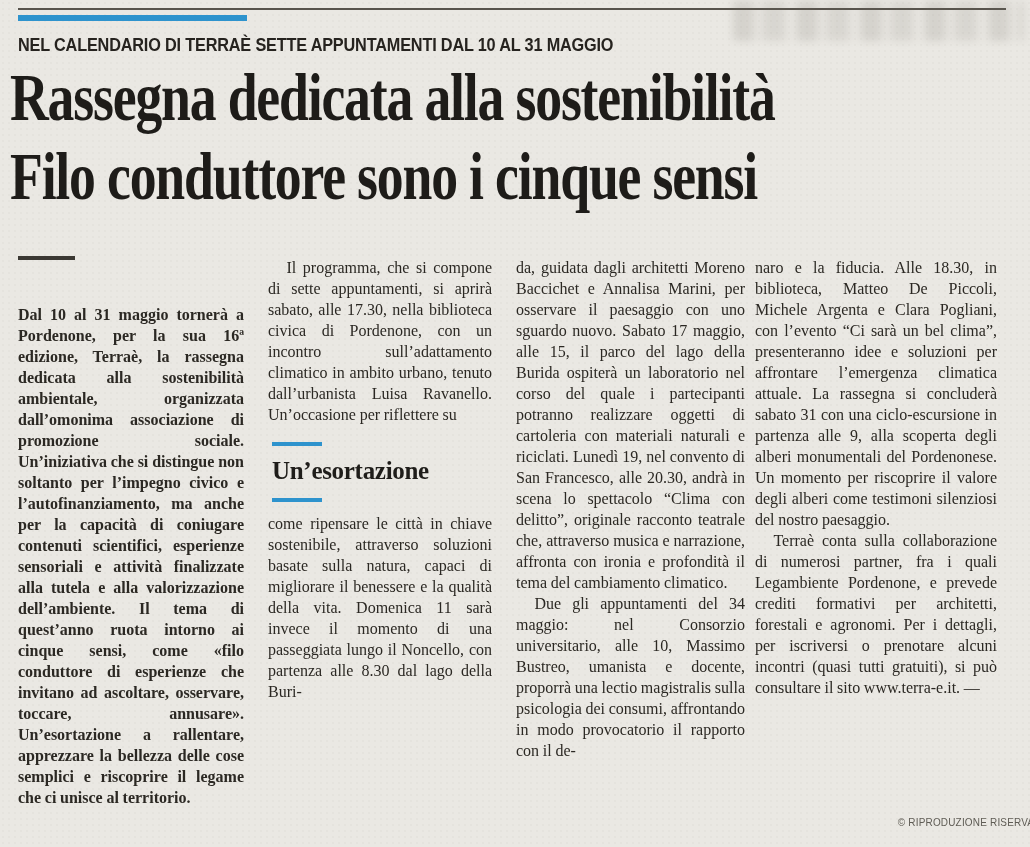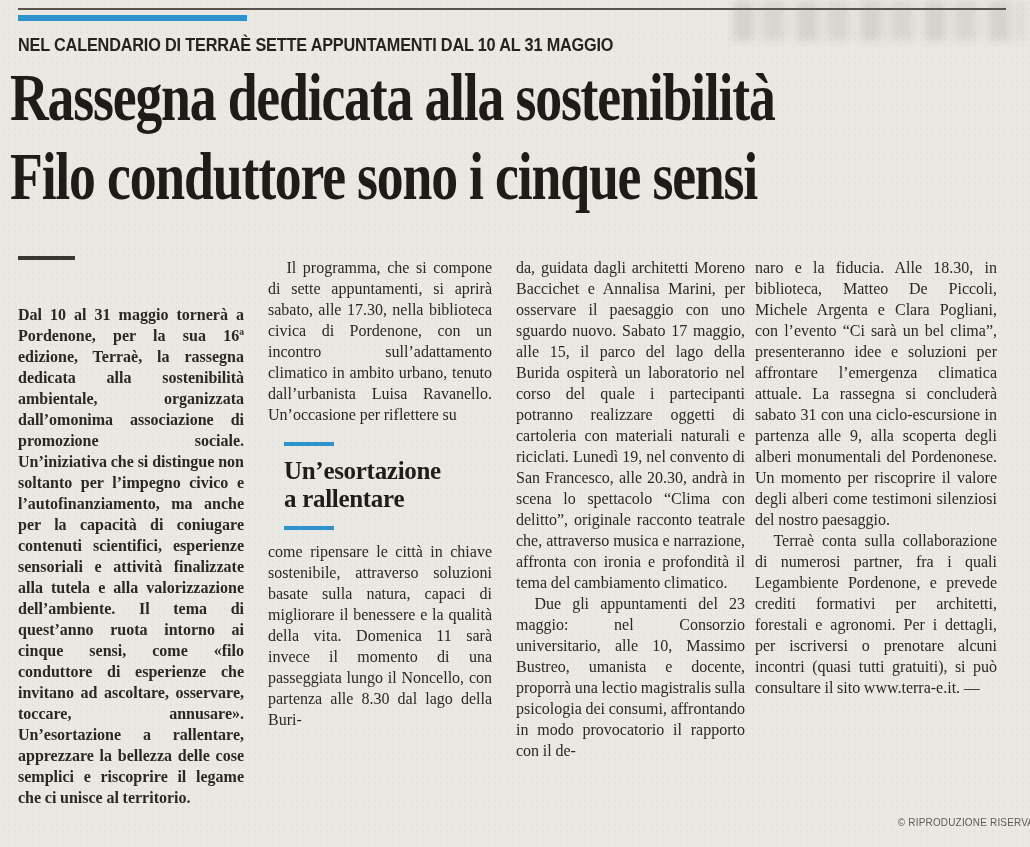--- a/index.html
+++ b/index.html
@@ -56,21 +56,21 @@
   .col{position:absolute;top:257px;}
   .col-1{left:18px;width:226px;top:304px;font-weight:bold;}
   .col-2{left:268px;width:224px;}
   .col-3{left:516px;width:229px;}
   .col-4{left:755px;width:242px;}
   .col p{
     margin:0;font-size:16px;line-height:21px;color:#2b2823;
     text-align:justify;word-spacing:-0.3px;
   }
   .col p.indent{text-indent:1.15em;}
-  .subhead{margin:17px 0 11px 16px;}
+  .subhead{margin:17px 0 11px 4px;}
   .srule{width:50px;height:4px;background:#2e93cd;}
   .s-lines{
     margin:11px 0 13px 0;font-weight:bold;font-size:25px;line-height:28px;
     color:#1f1d1a;letter-spacing:-0.3px;
   }
   .s-line{display:block;}
   .copyright{
     position:absolute;right:20px;top:816px;
     font-family:"Liberation Sans", sans-serif;
     font-size:10.5px;letter-spacing:0.2px;color:#5f5c55;
@@ -102,29 +102,28 @@
   <div id="columns">
       <div class="col col-1">
         <p>Dal 10 al 31 maggio tornerà a Pordenone, per la sua 16ª edizione, Terraè, la rassegna dedicata alla sostenibilità ambientale, organizzata dall’omonima associazione di promozione sociale. Un’iniziativa che si distingue non soltanto per l’impegno civico e l’autofinanziamento, ma anche per la capacità di coniugare contenuti scientifici, esperienze sensoriali e attività finalizzate alla tutela e alla valorizzazione dell’ambiente. Il tema di quest’anno ruota intorno ai cinque sensi, come «filo conduttore di esperienze che invitano ad ascoltare, osservare, toccare, annusare». Un’esortazione a rallentare, apprezzare la bellezza delle cose semplici e riscoprire il legame che ci unisce al territorio.</p>
       </div>
       <div class="col col-2">
         <p class="indent">Il programma, che si compone di sette appuntamenti, si aprirà sabato, alle 17.30, nella biblioteca civica di Pordenone, con un incontro sull’adattamento climatico in ambito urbano, tenuto dall’urbanista Luisa Ravanello. Un’occasione per riflettere su</p>
         <div class="subhead">
           <div class="srule"></div>
           <div class="s-lines">
             <span class="s-line">Un’esortazione</span>
-            <span class="s-line">a rallentare</span>
           </div>
           <div class="srule"></div>
         </div>
         <p>come ripensare le città in chiave sostenibile, attraverso soluzioni basate sulla natura, capaci di migliorare il benessere e la qualità della vita. Domenica 11 sarà invece il momento di una passeggiata lungo il Noncello, con partenza alle 8.30 dal lago della Buri-</p>
       </div>
       <div class="col col-3">
         <p>da, guidata dagli architetti Moreno Baccichet e Annalisa Marini, per osservare il paesaggio con uno sguardo nuovo. Sabato 17 maggio, alle 15, il parco del lago della Burida ospiterà un laboratorio nel corso del quale i partecipanti potranno realizzare oggetti di cartoleria con materiali naturali e riciclati. Lunedì 19, nel convento di San Francesco, alle 20.30, andrà in scena lo spettacolo “Clima con delitto”, originale racconto teatrale che, attraverso musica e narrazione, affronta con ironia e profondità il tema del cambiamento climatico.</p>
-        <p class="indent">Due gli appuntamenti del 23 maggio: nel Consorzio universitario, alle 10, Massimo Bustreo, umanista e docente, proporrà una lectio magistralis sulla psicologia dei consumi, affrontando in modo provocatorio il rapporto con il de-</p>
+        <p class="indent">Due gli appuntamenti del 34 maggio: nel Consorzio universitario, alle 10, Massimo Bustreo, umanista e docente, proporrà una lectio magistralis sulla psicologia dei consumi, affrontando in modo provocatorio il rapporto con il de-</p>
       </div>
       <div class="col col-4">
         <p>naro e la fiducia. Alle 18.30, in biblioteca, Matteo De Piccoli, Michele Argenta e Clara Pogliani, con l’evento “Ci sarà un bel clima”, presenteranno idee e soluzioni per affrontare l’emergenza climatica attuale. La rassegna si concluderà sabato 31 con una ciclo-escursione in partenza alle 9, alla scoperta degli alberi monumentali del Pordenonese. Un momento per riscoprire il valore degli alberi come testimoni silenziosi del nostro paesaggio.</p>
         <p class="indent">Terraè conta sulla collaborazione di numerosi partner, fra i quali Legambiente Pordenone, e prevede crediti formativi per architetti, forestali e agronomi. Per i dettagli, per iscriversi o prenotare alcuni incontri (quasi tutti gratuiti), si può consultare il sito www.terra-e.it. —</p>
       </div>
     </div>
 
   <div class="copyright">© RIPRODUZIONE RISERVATA</div>
 
 </div>

